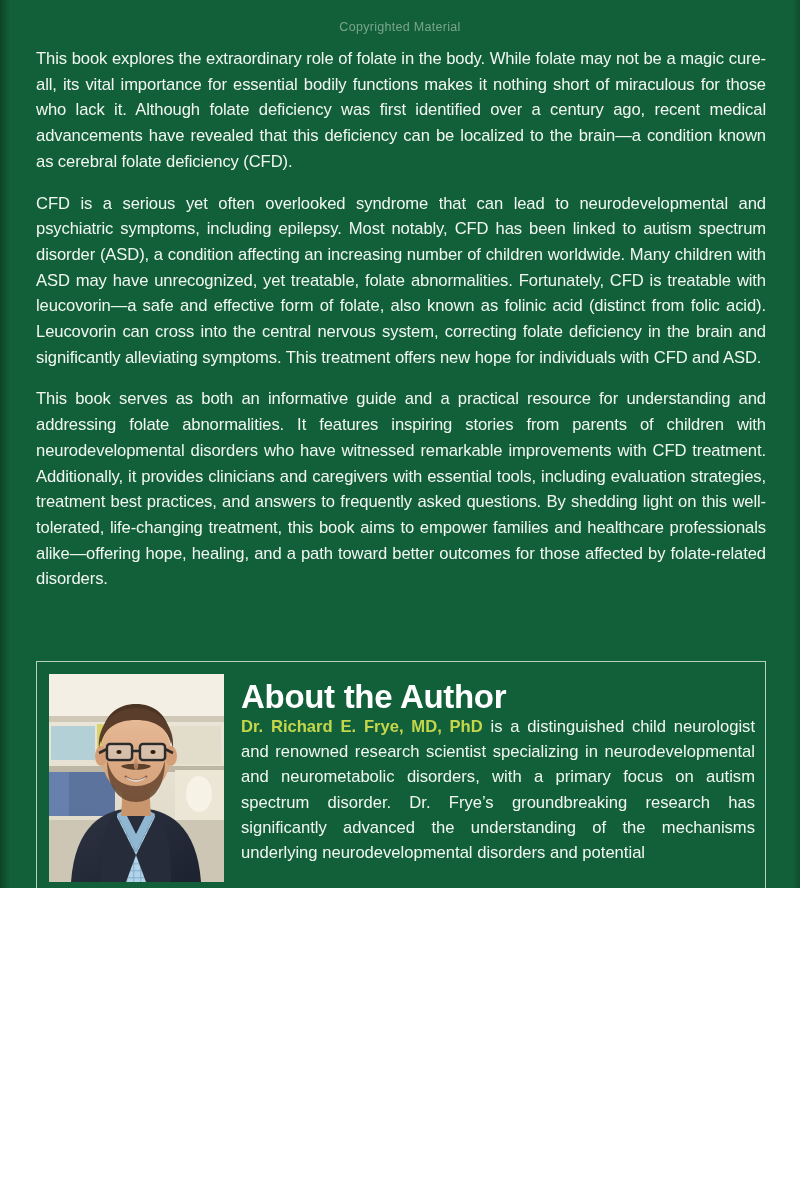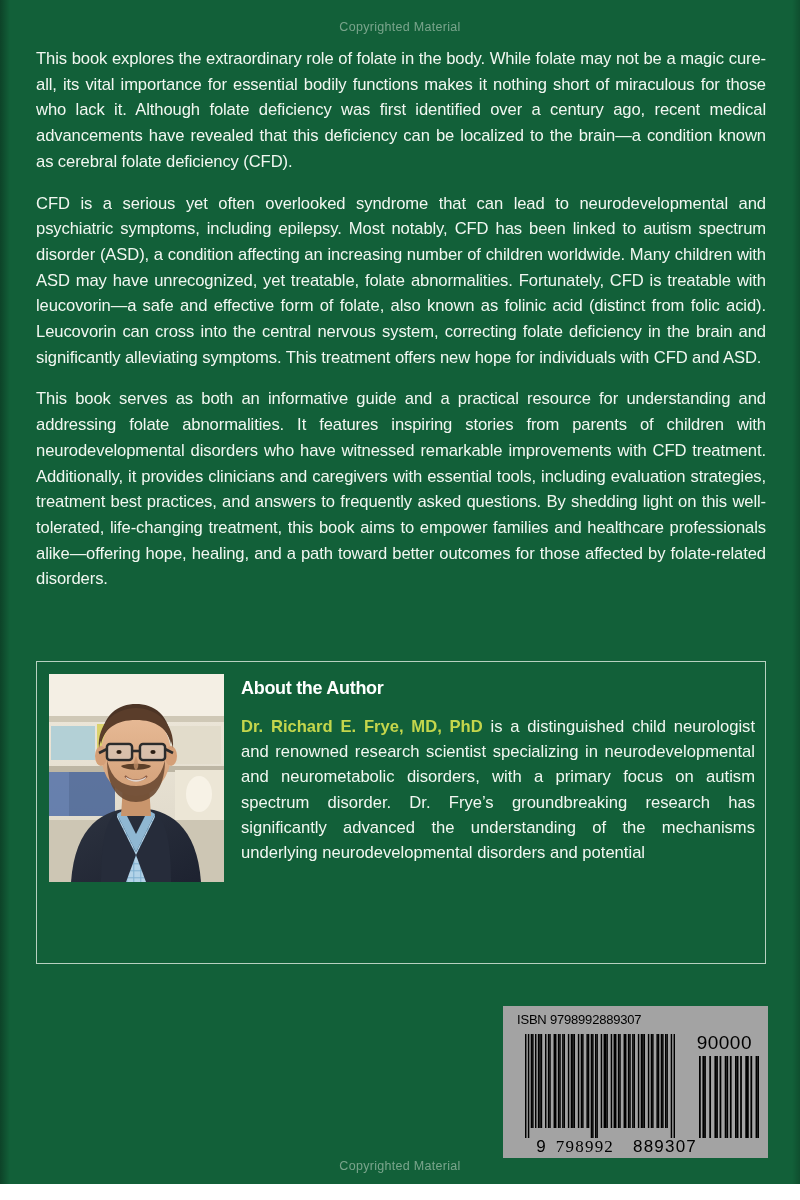--- a/index.html
+++ b/index.html
@@ -9,21 +9,21 @@
   body {
     width: 800px;
     height: 1200px;
     overflow: hidden;
     font-family: "Liberation Sans", sans-serif;
   }
 
   #cover {
     position: relative;
     width: 800px;
-    height: 1184px;
+    height: 888px;
     background: #126039;
     box-sizing: border-box;
     overflow: hidden;
   }
 
   
   #cover::before {
     content: "";
     position: absolute;
     left: 0; top: 0; bottom: 0;
@@ -99,21 +99,21 @@
     overflow: hidden;
   }
   .author-photo svg { display: block; }
 
   .author-heading {
     position: absolute;
     left: 192px;
     top: 4px;
     color: #ffffff;
     font-family: "Liberation Sans", sans-serif;
-    font-size: 18px;
+    font-size: 33px;
     font-weight: bold;
     letter-spacing: -0.3px;
     text-align: center;
   }
 
   .author-bio {
     position: absolute;
     left: 192px;
     top: 40px;
     width: 514px;

